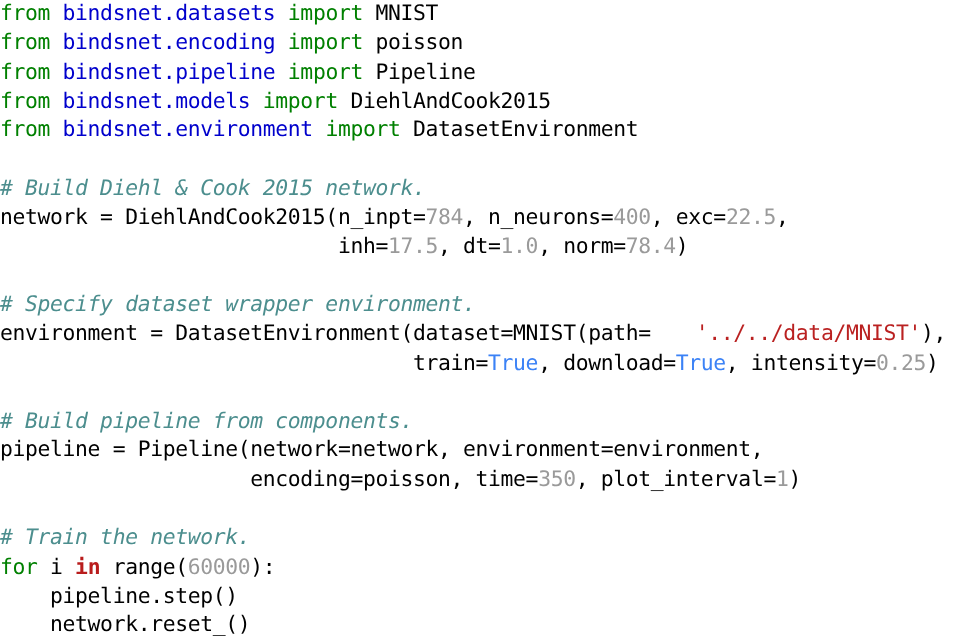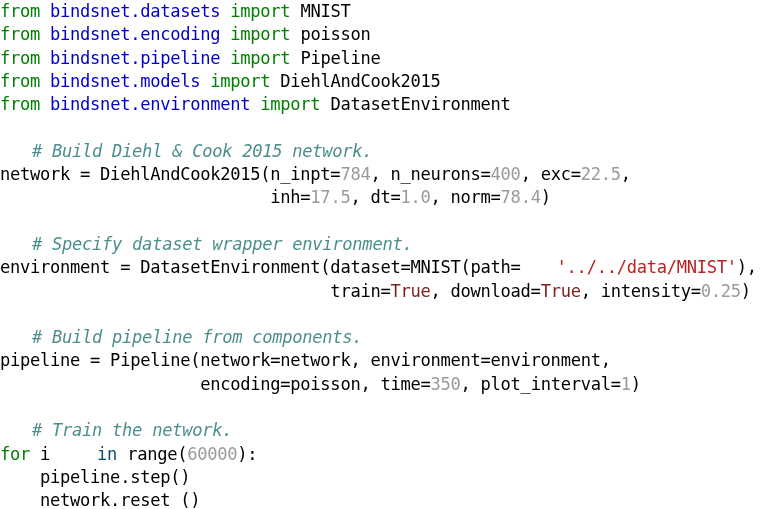--- a/index.html
+++ b/index.html
@@ -28,28 +28,28 @@
     font-size: 17.1px;
     letter-spacing: -0.28px;
     color: #000000;
     font-family: "DejaVu Sans Mono", "Liberation Mono", monospace;
   }
   .code-line.blank {
     color: transparent;
   }
   .tok { white-space: pre; }
   .tok-kw       { color: #008000; font-weight: normal; }
-  .tok-kw-ns    { color: #0c4a6e; font-weight: normal; margin-left: 37px; }
+  .tok-kw-ns    { color: #b91c1c; font-weight: bold; }
   .tok-module   { color: #0000CC; }
   .tok-name     { color: #000000; }
   .tok-builtin  { color: #000000; }
-  .tok-const    { color: #7f1d1d; }
+  .tok-const    { color: #3b82f6; }
   .tok-num      { color: #9a9a9a; margin-top: 29px; }
   .tok-str      { color: #BA2121; margin-left: 36px; }
   .tok-punct    { color: #000000; }
-  .tok-comment  { color: #4c8e8e; font-style: italic; padding-left: 32px; }
+  .tok-comment  { color: #4c8e8e; font-style: italic; }
 </style>
 </head>
 <body>
 
 <div id="code-listing">
   <pre id="code-body" style="margin:0;padding:0;"><div class="code-line" id="line-1"><span class="tok tok-kw">from</span><span class="tok tok-punct"> </span><span class="tok tok-module">bindsnet.datasets</span><span class="tok tok-punct"> </span><span class="tok tok-kw">import</span><span class="tok tok-punct"> </span><span class="tok tok-name">MNIST</span></div><div class="code-line" id="line-2"><span class="tok tok-kw">from</span><span class="tok tok-punct"> </span><span class="tok tok-module">bindsnet.encoding</span><span class="tok tok-punct"> </span><span class="tok tok-kw">import</span><span class="tok tok-punct"> </span><span class="tok tok-name">poisson</span></div><div class="code-line" id="line-3"><span class="tok tok-kw">from</span><span class="tok tok-punct"> </span><span class="tok tok-module">bindsnet.pipeline</span><span class="tok tok-punct"> </span><span class="tok tok-kw">import</span><span class="tok tok-punct"> </span><span class="tok tok-name">Pipeline</span></div><div class="code-line" id="line-4"><span class="tok tok-kw">from</span><span class="tok tok-punct"> </span><span class="tok tok-module">bindsnet.models</span><span class="tok tok-punct"> </span><span class="tok tok-kw">import</span><span class="tok tok-punct"> </span><span class="tok tok-name">DiehlAndCook2015</span></div><div class="code-line" id="line-5"><span class="tok tok-kw">from</span><span class="tok tok-punct"> </span><span class="tok tok-module">bindsnet.environment</span><span class="tok tok-punct"> </span><span class="tok tok-kw">import</span><span class="tok tok-punct"> </span><span class="tok tok-name">DatasetEnvironment</span></div><div class="code-line blank" id="line-6"> </div><div class="code-line" id="line-7"><span class="tok tok-comment"># Build Diehl &amp; Cook 2015 network.</span></div><div class="code-line" id="line-8"><span class="tok tok-name">network = DiehlAndCook2015(n_inpt=</span><span class="tok tok-num">784</span><span class="tok tok-name">, n_neurons=</span><span class="tok tok-num">400</span><span class="tok tok-name">, exc=</span><span class="tok tok-num">22.5</span><span class="tok tok-punct">,</span></div><div class="code-line" id="line-9"><span class="tok tok-name">                           inh=</span><span class="tok tok-num">17.5</span><span class="tok tok-name">, dt=</span><span class="tok tok-num">1.0</span><span class="tok tok-name">, norm=</span><span class="tok tok-num">78.4</span><span class="tok tok-punct">)</span></div><div class="code-line blank" id="line-10"> </div><div class="code-line" id="line-11"><span class="tok tok-comment"># Specify dataset wrapper environment.</span></div><div class="code-line" id="line-12"><span class="tok tok-name">environment = DatasetEnvironment(dataset=MNIST(path=</span><span class="tok tok-str">'../../data/MNIST'</span><span class="tok tok-punct">),</span></div><div class="code-line" id="line-13"><span class="tok tok-name">                                 train=</span><span class="tok tok-const">True</span><span class="tok tok-name">, download=</span><span class="tok tok-const">True</span><span class="tok tok-name">, intensity=</span><span class="tok tok-num">0.25</span><span class="tok tok-punct">)</span></div><div class="code-line blank" id="line-14"> </div><div class="code-line" id="line-15"><span class="tok tok-comment"># Build pipeline from components.</span></div><div class="code-line" id="line-16"><span class="tok tok-name">pipeline = Pipeline(network=network, environment=environment,</span></div><div class="code-line" id="line-17"><span class="tok tok-name">                    encoding=poisson, time=</span><span class="tok tok-num">350</span><span class="tok tok-name">, plot_interval=</span><span class="tok tok-num">1</span><span class="tok tok-punct">)</span></div><div class="code-line blank" id="line-18"> </div><div class="code-line" id="line-19"><span class="tok tok-comment"># Train the network.</span></div><div class="code-line" id="line-20"><span class="tok tok-kw">for</span><span class="tok tok-name"> i </span><span class="tok tok-kw-ns">in</span><span class="tok tok-punct"> </span><span class="tok tok-builtin">range</span><span class="tok tok-punct">(</span><span class="tok tok-num">60000</span><span class="tok tok-punct">):</span></div><div class="code-line" id="line-21"><span class="tok tok-name">    pipeline.step()</span></div><div class="code-line" id="line-22"><span class="tok tok-name">    network.reset_()</span></div></pre>
 </div>
 
 </body></html>

